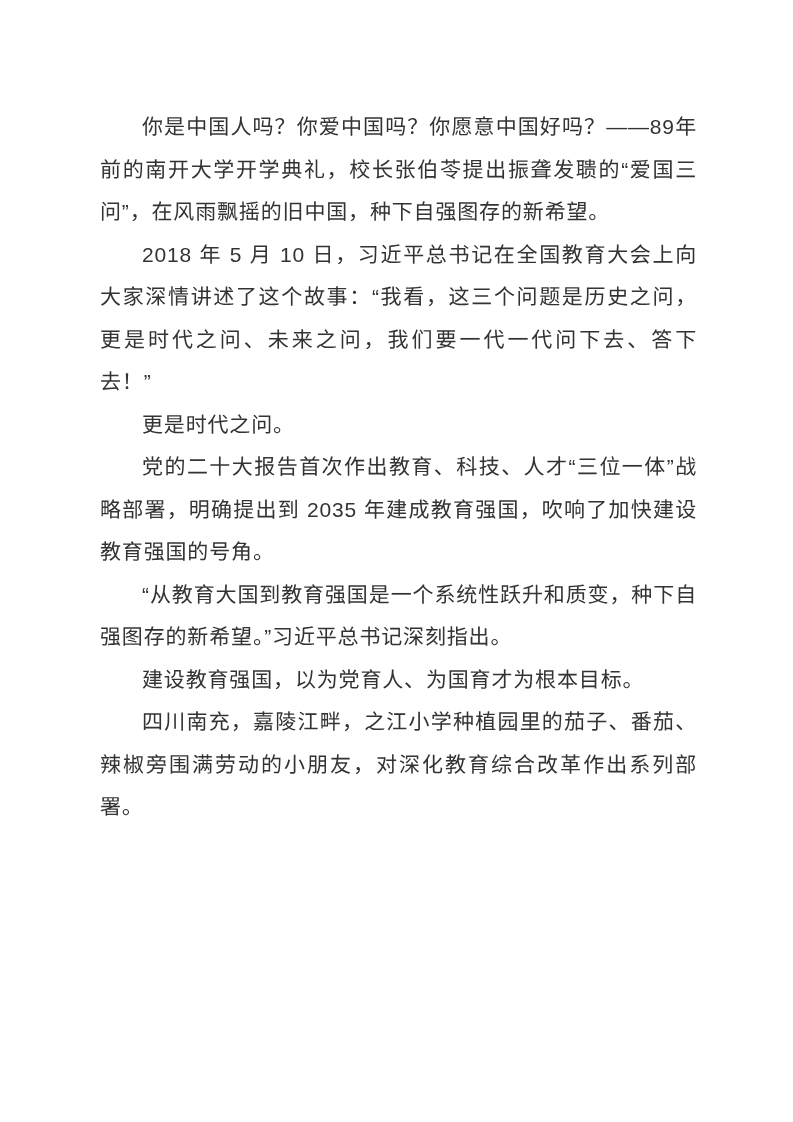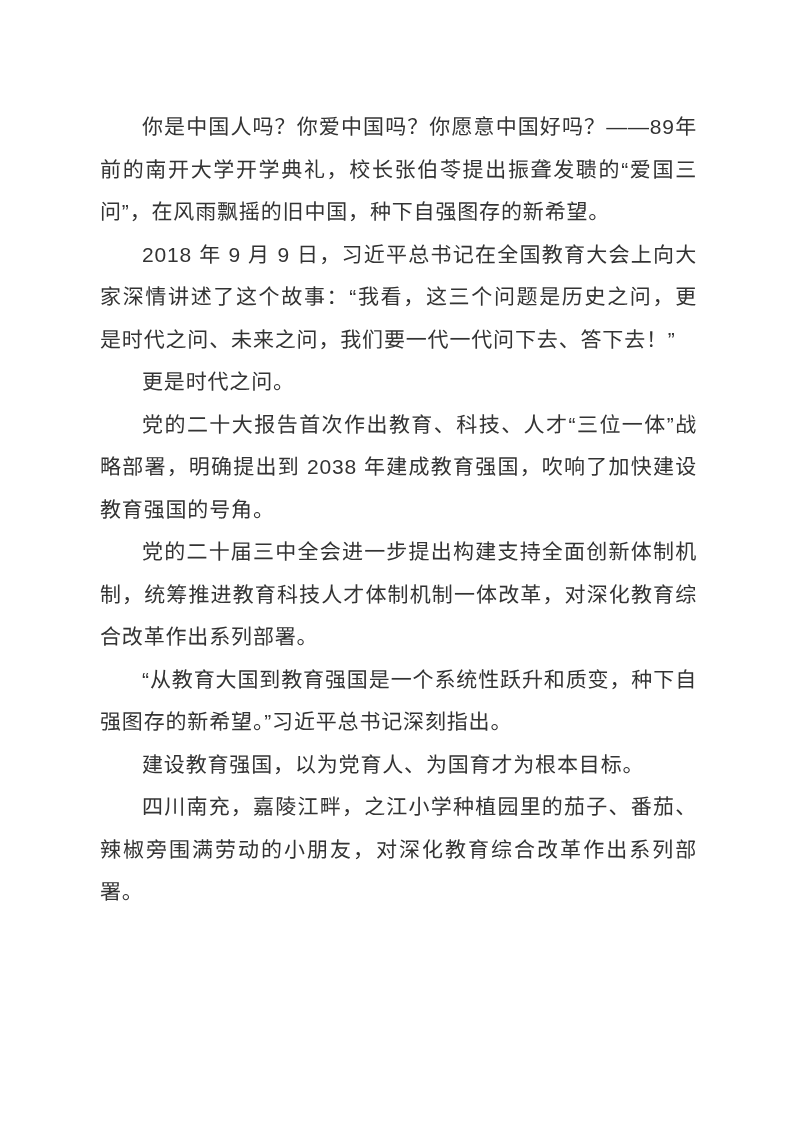--- a/index.html
+++ b/index.html
@@ -29,21 +29,20 @@
     text-justify: inter-ideograph;
     word-break: break-all;
   }
 </style>
 </head>
 <body>
 
 <div class="page">
   <div class="doc-body">
     <p>你是中国人吗？你爱中国吗？你愿意中国好吗？——89年前的南开大学开学典礼，校长张伯苓提出振聋发聩的“爱国三问”，在风雨飘摇的旧中国，种下自强图存的新希望。</p>
-    <p>2018 年 9 月 9 日，习近平总书记在全国教育大会上向大家深情讲述了这个故事：“我看，这三个问题是历史之问，更是时代之问、未来之问，我们要一代一代问下去、答下去！”</p>
+    <p>2018 年 5 月 10 日，习近平总书记在全国教育大会上向大家深情讲述了这个故事：“我看，这三个问题是历史之问，更是时代之问、未来之问，我们要一代一代问下去、答下去！”</p>
     <p>更是时代之问。</p>
-    <p>党的二十大报告首次作出教育、科技、人才“三位一体”战略部署，明确提出到 2038 年建成教育强国，吹响了加快建设教育强国的号角。</p>
-    <p>党的二十届三中全会进一步提出构建支持全面创新体制机制，统筹推进教育科技人才体制机制一体改革，对深化教育综合改革作出系列部署。</p>
+    <p>党的二十大报告首次作出教育、科技、人才“三位一体”战略部署，明确提出到 2035 年建成教育强国，吹响了加快建设教育强国的号角。</p>
     <p>“从教育大国到教育强国是一个系统性跃升和质变，种下自强图存的新希望。”习近平总书记深刻指出。</p>
     <p>建设教育强国，以为党育人、为国育才为根本目标。</p>
     <p>四川南充，嘉陵江畔，之江小学种植园里的茄子、番茄、辣椒旁围满劳动的小朋友，对深化教育综合改革作出系列部署。</p>
   </div>
 </div>
 
 </body></html>

